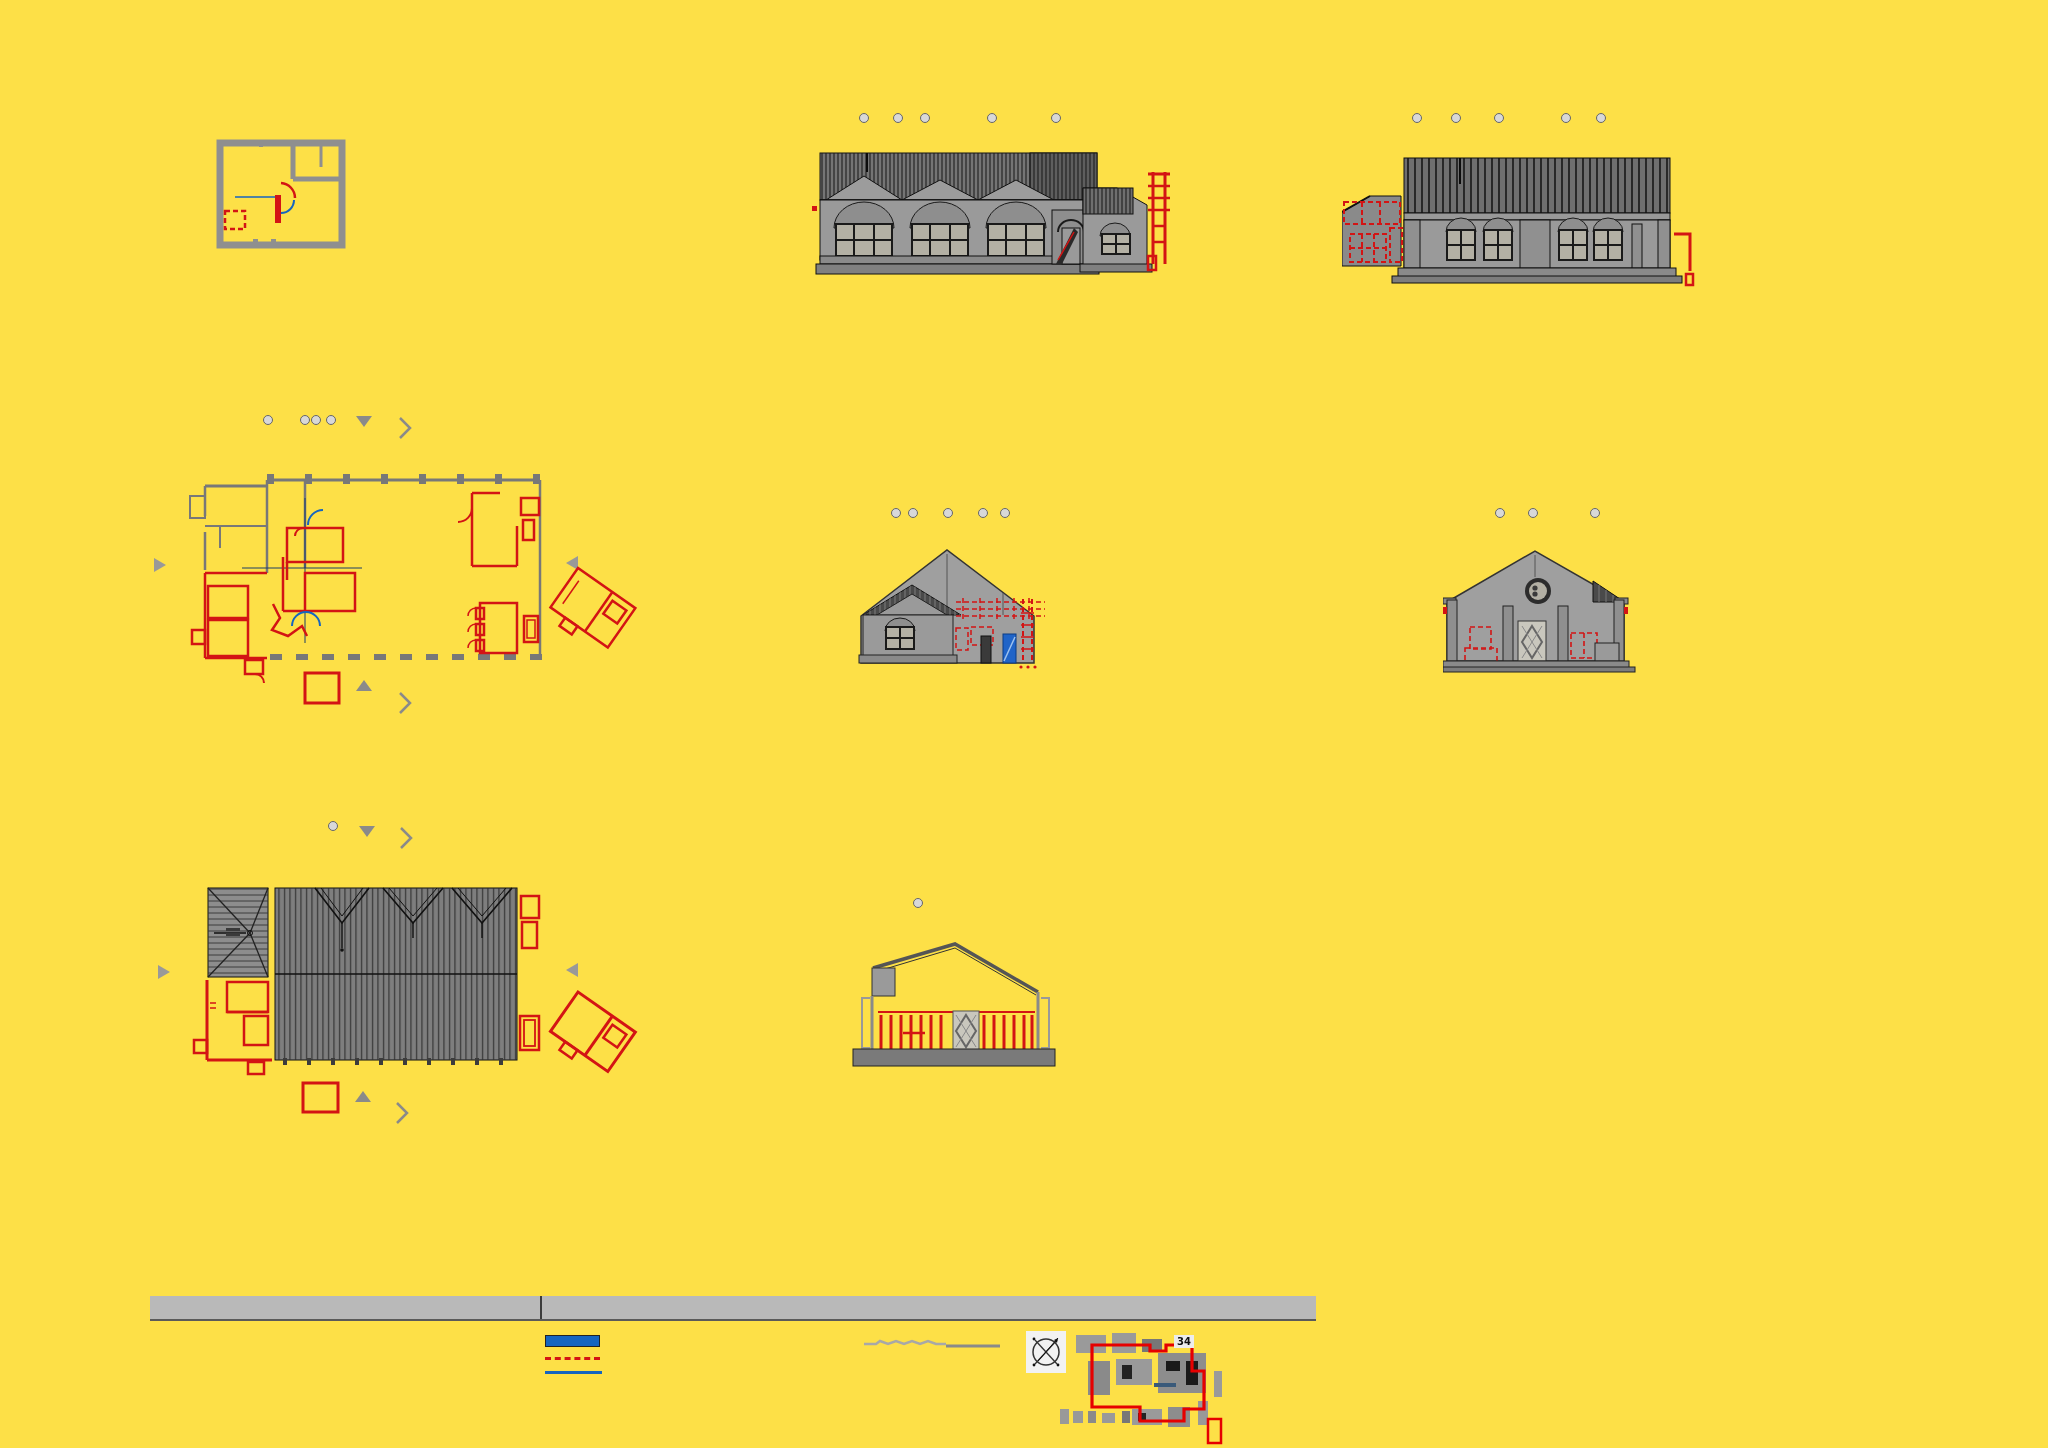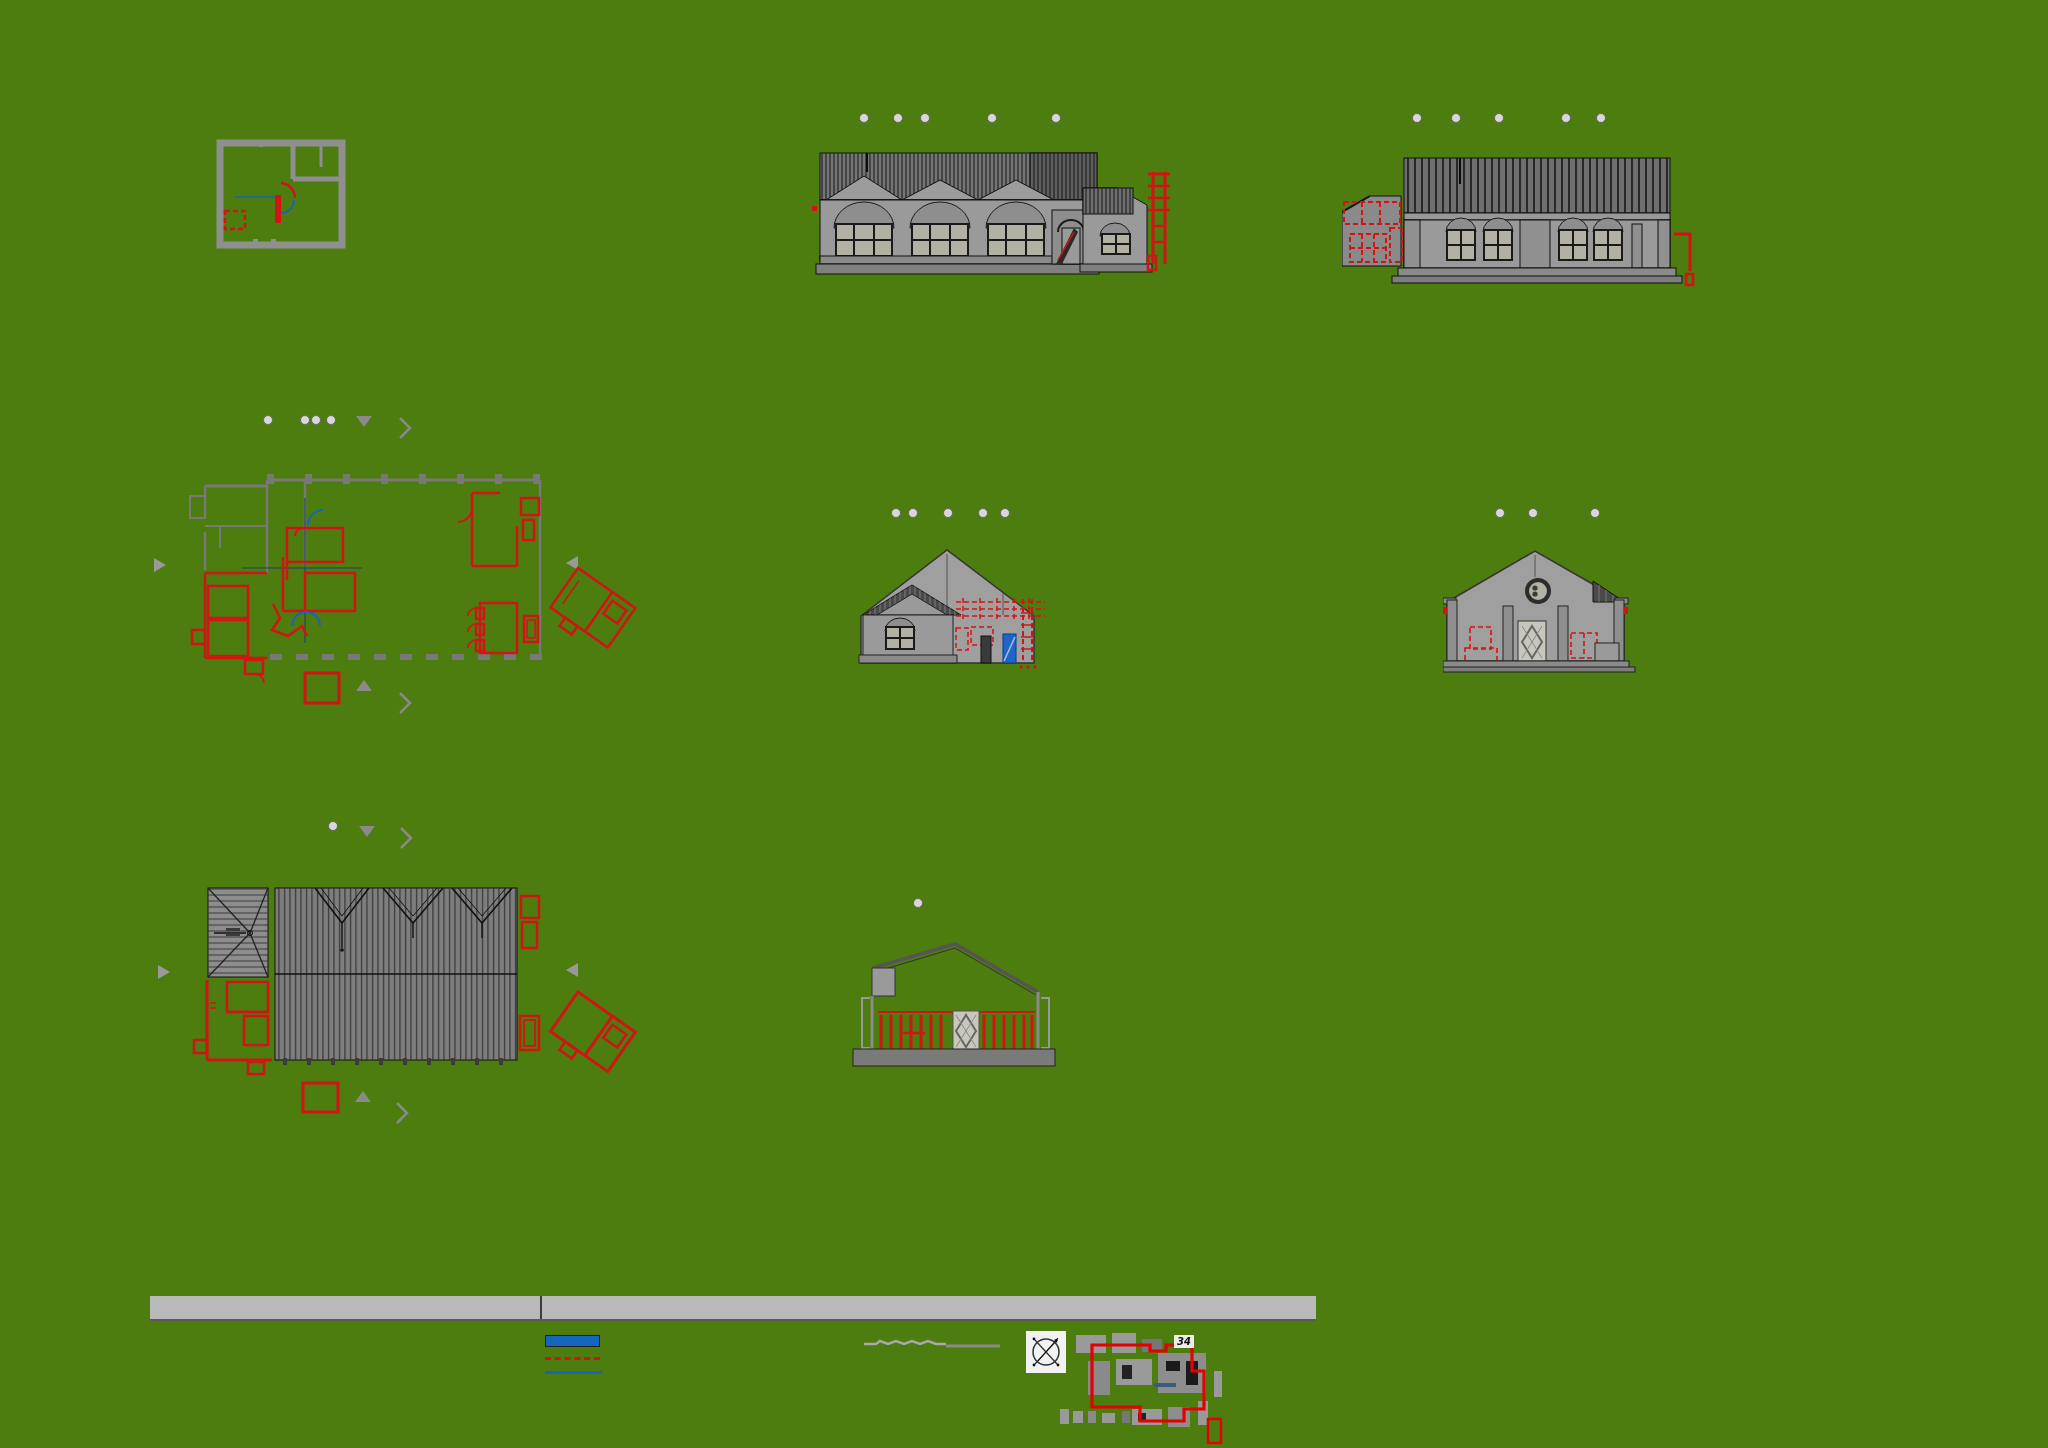--- a/index.html
+++ b/index.html
@@ -1,17 +1,17 @@
 <!DOCTYPE html>
 <html><head>
 <meta charset="utf-8">
 <style>
   html,body{margin:0;padding:0;background:#000;}
-  #canvas{position:relative;width:2048px;height:1448px;background:#4d7c0f;overflow:hidden;
-          font-family:"DejaVu Sans",sans-serif;font-style:italic;}
+  #canvas{position:relative;width:2048px;height:1448px;background:#fde047;overflow:hidden;
+          font-family:"DejaVu Sans",sans-serif;}
   .abs{position:absolute;}
   .drawing svg{display:block;}
   #titlebar{position:absolute;left:150px;top:1296px;width:1166px;height:23px;
             background:#b9b9b9;border-bottom:2px solid #5a5a5a;}
   #titlebar .divider{position:absolute;left:390px;top:0;width:2px;height:100%;background:#3c3c3c;}
   #legend{position:absolute;left:545px;top:1335px;width:60px;}
   #legend .sw-fill{width:53px;height:10px;background:#1565c0;border:1px solid #222;}
   #legend .sw-dash{width:55px;height:0;border-top:3px dashed #d31414;margin-top:10px;}
   #legend .sw-line{width:57px;height:0;border-top:3px solid #1565c0;margin-top:11px;}
 </style>

